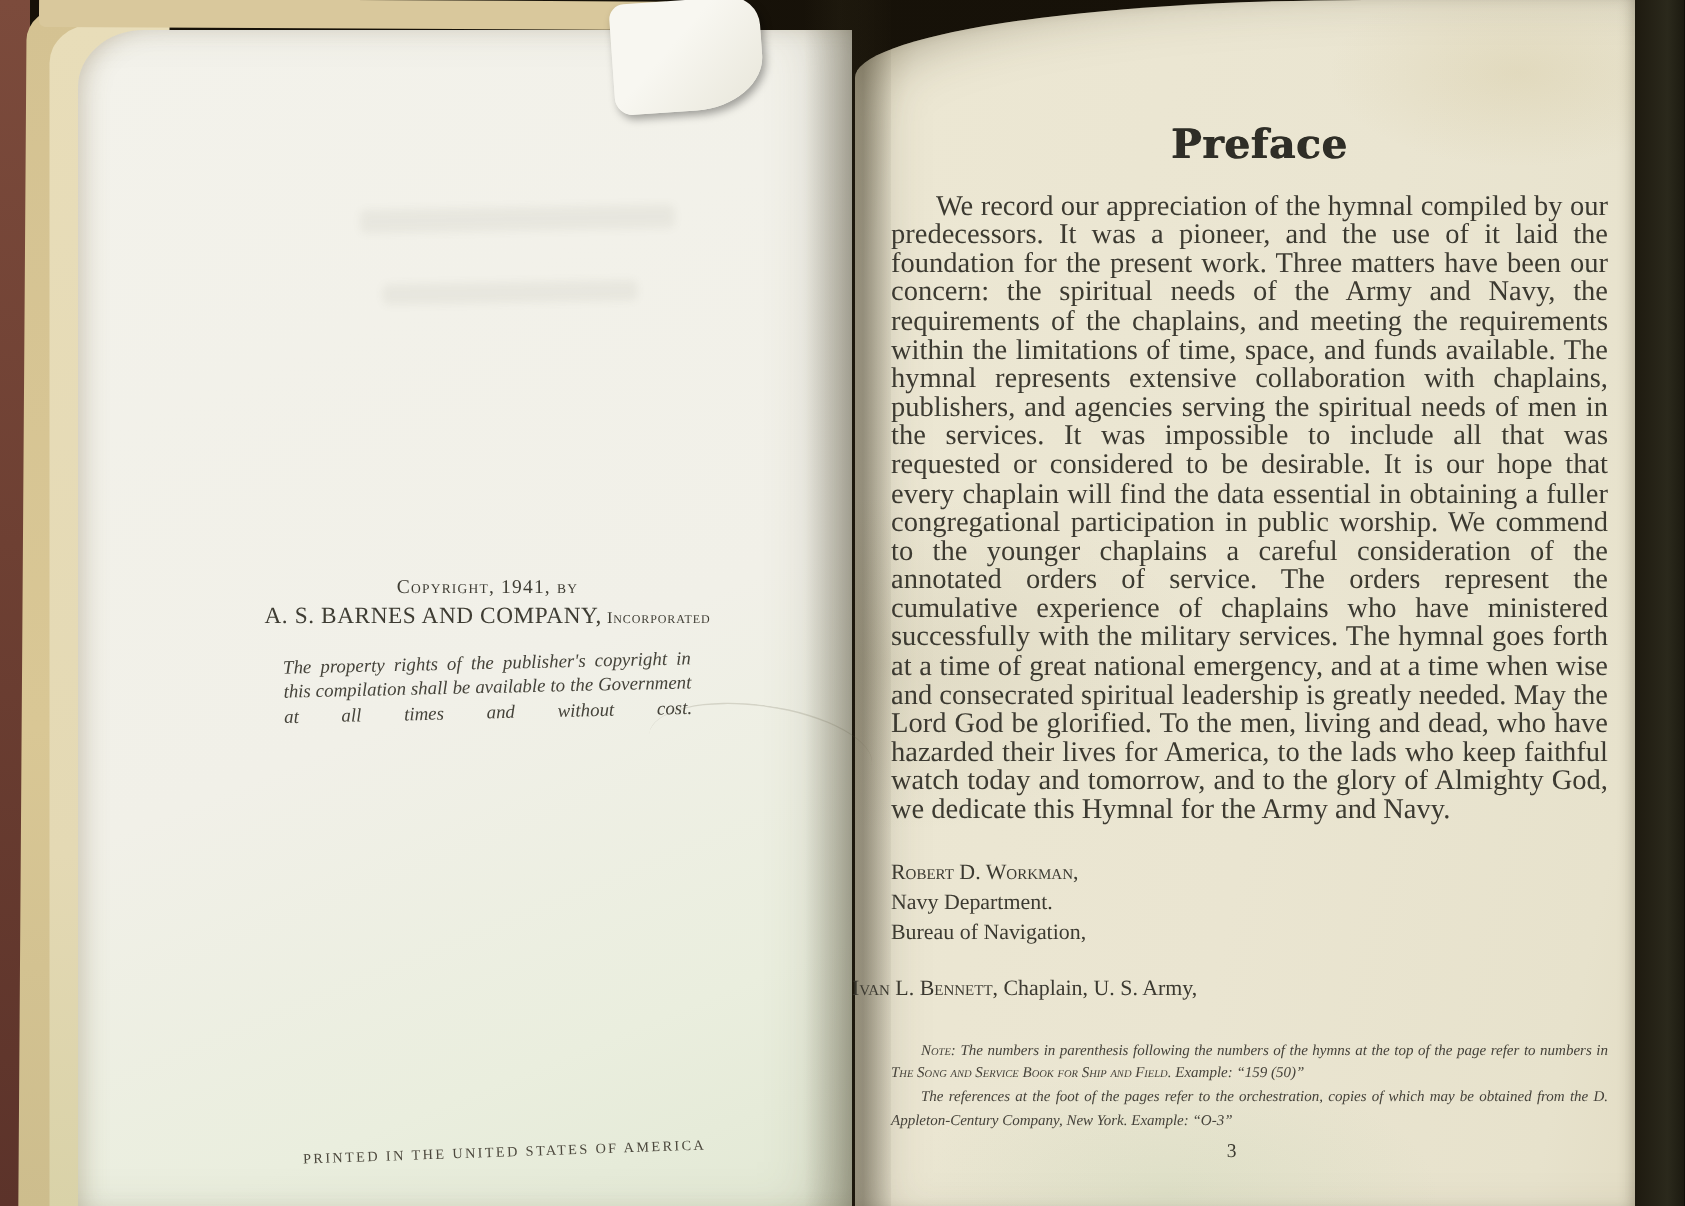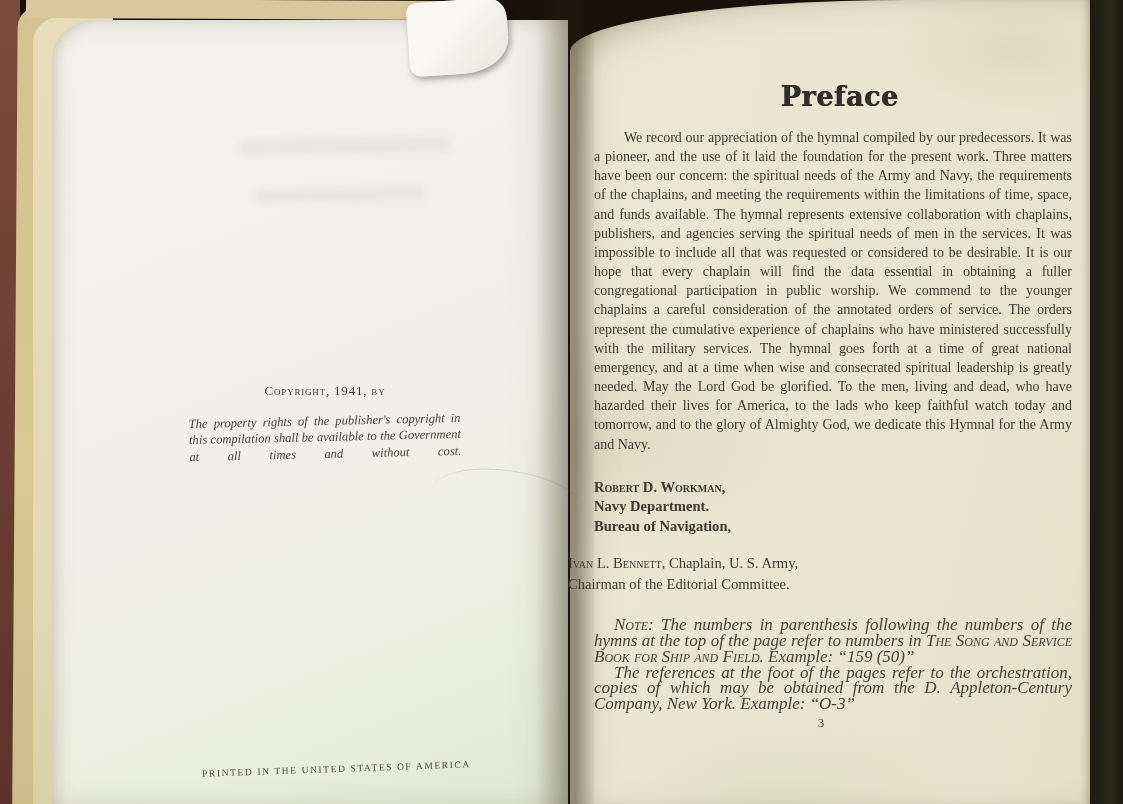--- a/index.html
+++ b/index.html
@@ -55,26 +55,26 @@
   .cr-line{font-size:13px;font-variant:small-caps;letter-spacing:.8px;}
   .pub-line{font-size:15.5px;letter-spacing:.4px;margin-top:3px;white-space:nowrap;}
   .pub-suffix{font-size:11px;font-variant:small-caps;letter-spacing:.6px;}
   .rights{font-style:italic;font-size:12.6px;line-height:16.4px;width:272px;margin:14px auto 0;
     text-align:justify;text-align-last:justify;transform:rotate(-1.3deg);color:#45433a;}
   .printed{position:absolute;left:150px;top:744px;font-size:9.5px;letter-spacing:1.6px;
     transform:rotate(-2deg);color:#4c483d;white-space:nowrap;}
   .rp-content{position:absolute;left:594px;top:82px;width:478px;color:#3c3a31;}
   .title{font-family:"DejaVu Serif", serif;font-weight:700;font-size:27px;line-height:30px;
     text-align:center;color:#2f2e27;letter-spacing:.5px;text-shadow:.6px 0 0 #2f2e27;margin:0 0 16px 0;padding-left:13px;}
-  .body-par{font-size:14px;line-height:19.15px;text-align:justify;text-indent:30px;margin:0;}
+  .body-par{font-size:19px;line-height:19.15px;text-align:justify;text-indent:30px;margin:0;}
   .sigs{display:flex;margin-top:24px;line-height:19.6px;font-size:14.6px;}
-  .sig-left{width:300px;font-weight:bold;}
+  .sig-left{width:300px;}
   .sig-right{flex:1;}
   .chairman{margin-top:17px;text-align:left;font-size:14.6px;line-height:20.5px;transform:translateX(-26px);}
-  .notes{margin-top:23px;font-style:italic;font-size:17px;line-height:15.7px;color:#45423a;}
+  .notes{margin-top:23px;font-style:italic;font-size:10px;line-height:15.7px;color:#45423a;}
   .notes p{margin:0;text-align:justify;text-indent:20px;}
   .pgnum{text-align:center;font-size:13px;margin-top:3px;transform:translateX(-12px);}
 </style>
 </head>
 <body>
 
 <div class="scene">
   <div class="cover"></div>
   <div class="edge1"></div>
   <div class="edge2"></div>
@@ -85,41 +85,41 @@
   <div class="right-page"></div>
   <div class="stain"></div>
   <div class="gutter"></div>
   <div class="crease"></div>
   <div class="ghost g1"></div>
   <div class="ghost g2"></div>
 
   <div class="left-content">
     <div class="copyright-block">
       <div class="cr-line">Copyright, 1941, by</div>
+      <div class="pub-line"><span>A. S. BARNES AND COMPANY,</span><span class="pub-suffix"> Incorporated</span></div>
       <div class="rights">The property rights of the publisher's copyright in this compilation shall be available to the Government at all times and without cost.</div>
     </div>
     <div class="printed">PRINTED IN THE UNITED STATES OF AMERICA</div>
   </div>
 
   <div class="rp-content">
     <h1 class="title">Preface</h1>
 
     <p class="body-par">We record our appreciation of the hymnal compiled by our predecessors. It was a pioneer, and the use of it laid the foundation for the present work. Three matters have been our concern: the spiritual needs of the Army and Navy, the requirements of the chaplains, and meeting the requirements within the limitations of time, space, and funds available. The hymnal represents extensive collaboration with chaplains, publishers, and agencies serving the spiritual needs of men in the services. It was impossible to include all that was requested or considered to be desirable. It is our hope that every chaplain will find the data essential in obtaining a fuller congregational participation in public worship. We commend to the younger chaplains a careful consideration of the annotated orders of service. The orders represent the cumulative experience of chaplains who have ministered successfully with the military services. The hymnal goes forth at a time of great national emergency, and at a time when wise and consecrated spiritual leadership is greatly needed. May the Lord God be glorified. To the men, living and dead, who have hazarded their lives for America, to the lads who keep faithful watch today and tomorrow, and to the glory of Almighty God, we dedicate this Hymnal for the Army and Navy.</p>
 
     <div class="sigs">
       <div class="sig-left">
         <div class="sc">Robert D. Workman,</div>
         <div>Navy Department.</div>
         <div>Bureau of Navigation,</div>
       </div>
     </div>
 
     <div class="chairman">
       <div><span class="sc">Ivan L. Bennett,</span><span> Chaplain, U. S. Army,</span></div>
-      <div>Chairman of the Editorial Committee.</div>
     </div>
 
     <div class="notes">
       <p><span class="sc">Note:</span><span> The numbers in parenthesis following the numbers of the hymns at the top of the page refer to numbers in </span><span class="sc">The Song and Service Book for Ship and Field</span><span>. Example: “159 (50)”</span></p>
       <p>The references at the foot of the pages refer to the orchestration, copies of which may be obtained from the D. Appleton-Century Company, New York. Example: “O-3”</p>
     </div>
 
     <div class="pgnum">3</div>
   </div>
 </div>

